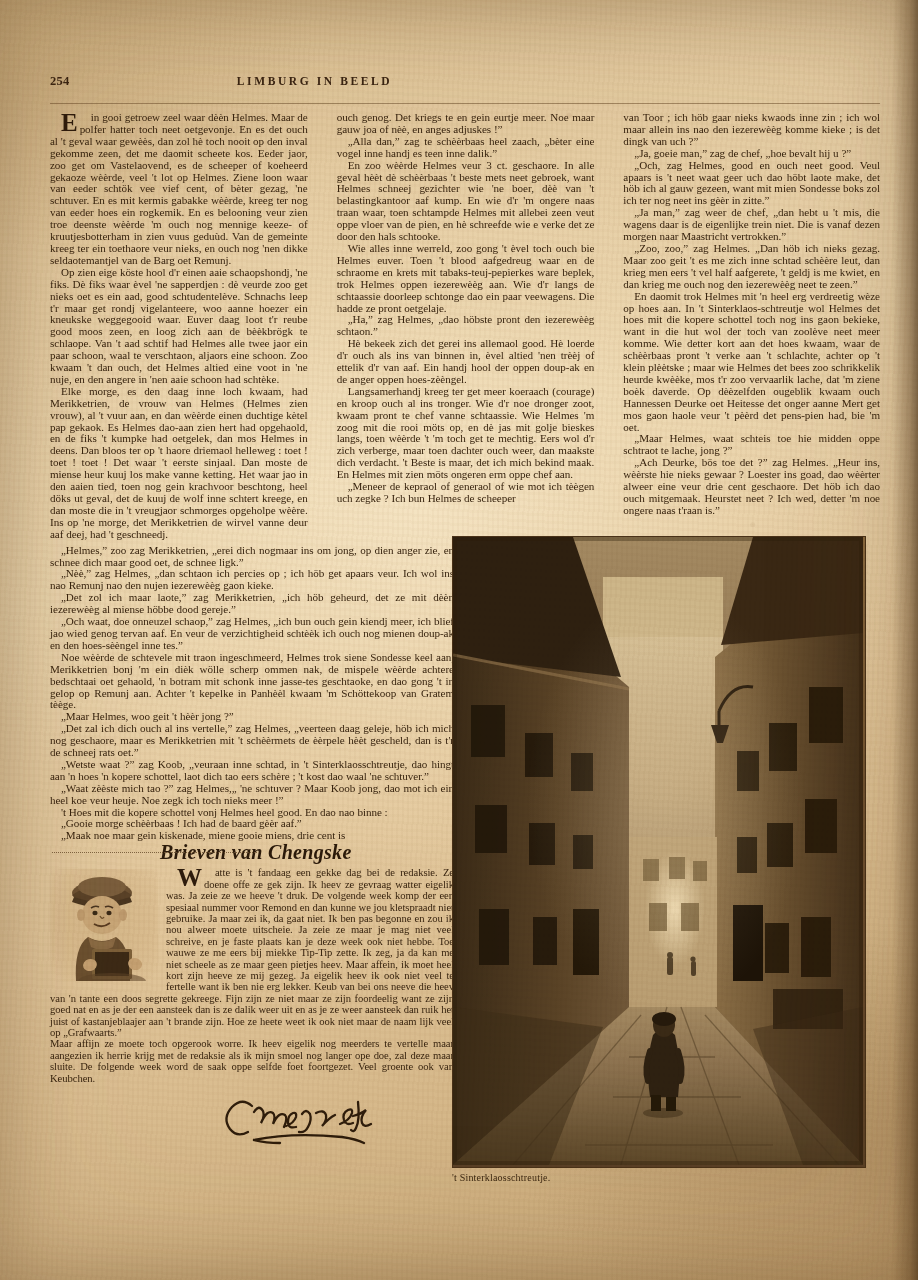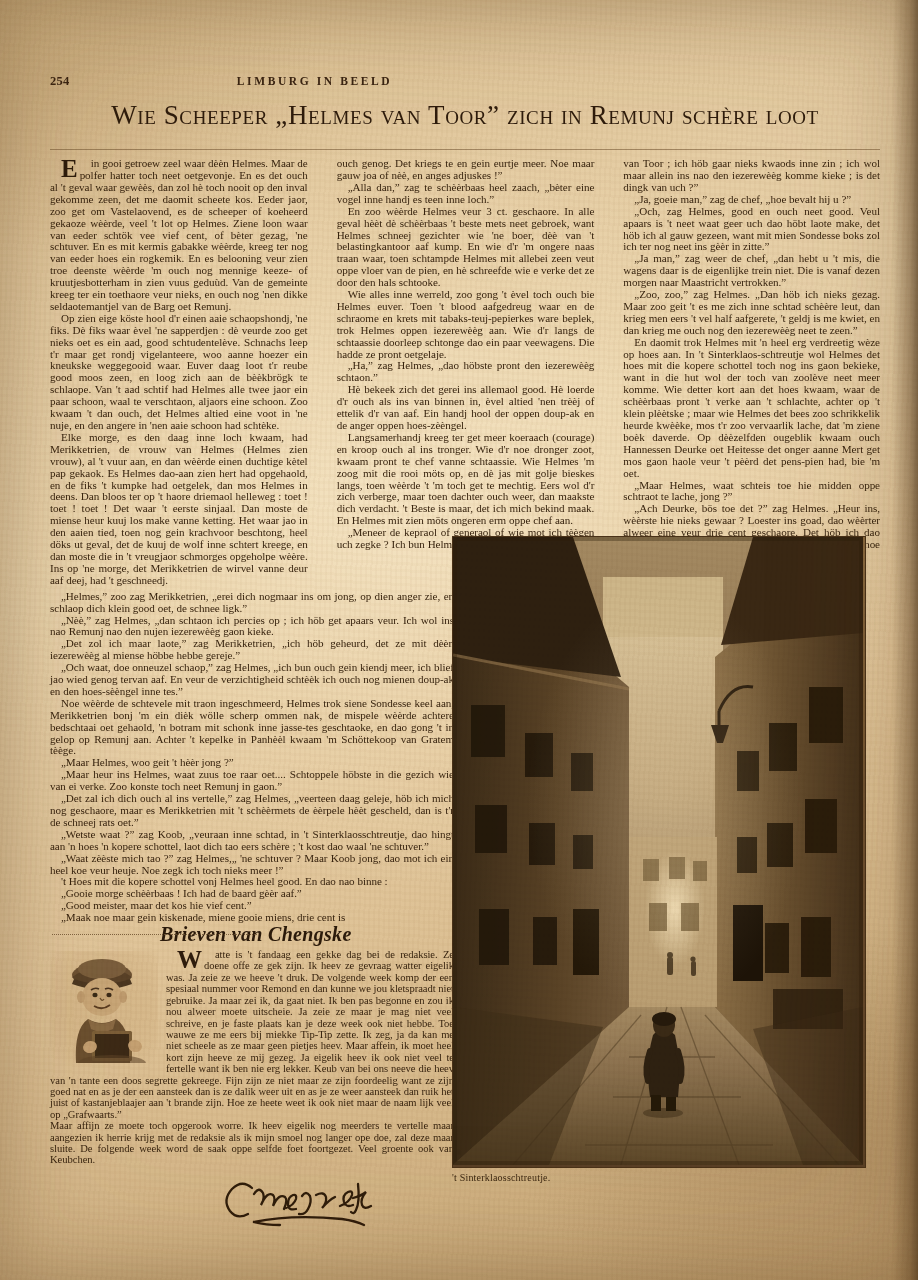--- a/index.html
+++ b/index.html
@@ -134,32 +134,31 @@
 
 <div class="page">
 
   <div class="content">
 
     <div class="runhead">
       <div class="folio">254</div>
       <div class="runtitle">LIMBURG IN BEELD</div>
     </div>
 
-    <h1 class="headline">Wie Scheeper „Helmes van Toor” zich in Remunj schère loot</h1>
     <div class="rule"></div>
 
     <div class="upper">
       <div class="c">
         <p class="dropcap">Ein gooi getroew zeel waar dèèn Helmes. Maar de polfer hatter toch neet oetgevonje. En es det ouch al 't geval waar gewèès, dan zol hè toch nooit op den inval gekomme zeen, det me daomit scheete kos. Eeder jaor, zoo get om Vastelaovend, es de scheeper of koeheerd gekaoze wèèrde, veel 't lot op Helmes. Ziene loon waar van eeder schtök vee vief cent, of bèter gezag, 'ne schtuver. En es mit kermis gabakke wèèrde, kreeg ter nog van eeder hoes ein rogkemik. En es belooning veur zien troe deenste wèèrde 'm ouch nog mennige keeze- of kruutjesbotterham in zien vuus geduùd. Van de gemeinte kreeg ter ein toethaore veur nieks, en ouch nog 'nen dikke seldaotemantjel van de Barg oet Remunj.</p>
         <p>Op zien eige köste hool d'r einen aaie schaopshondj, 'ne fiks. Dè fiks waar èvel 'ne sapperdjen : dè veurde zoo get nieks oet es ein aad, good schtudentelève. Schnachs leep t'r maar get rondj vigelanteere, woo aanne hoezer ein kneukske weggegooid waar. Euver daag loot t'r reube good moos zeen, en loog zich aan de bèèkbrögk te schlaope. Van 't aad schtif had Helmes alle twee jaor ein paar schoon, waal te verschtaon, aljaors eine schoon. Zoo kwaam 't dan ouch, det Helmes altied eine voot in 'ne nuje, en den angere in 'nen aaie schoon had schtèke.</p>
         <p>Elke morge, es den daag inne loch kwaam, had Merikketrien, de vrouw van Helmes (Helmes zien vrouw), al 't vuur aan, en dan wèèrde einen duchtige kètel pap gekaok. Es Helmes dao-aan zien hert had opgehaold, en de fiks 't kumpke had oetgelek, dan mos Helmes in deens. Dan bloos ter op 't haore driemaol helleweg : toet ! toet ! toet ! Det waar 't eerste sinjaal. Dan moste de miense heur kuuj los make vanne ketting. Het waar jao in den aaien tied, toen nog gein krachvoor beschtong, heel döks ut geval, det de kuuj de wolf inne schtert kreege, en dan moste die in 't vreugjaor schmorges opgeholpe wèère. Ins op 'ne morge, det Merikketrien de wirvel vanne deur aaf deej, had 't geschneedj.</p>
       </div>
       <div class="c">
         <p class="noind">ouch genog. Det kriegs te en gein eurtje meer. Noe maar gauw joa of nèè, en anges adjuskes !”</p>
-        <p>„Alla dan,” zag te schèèrbaas heel zaach, „bèter eine vogel inne handj es teen inne loch.”</p>
+        <p>„Alla dan,” zag te schèèrbaas heel zaach, „bèter eine vogel inne handj es teen inne dalik.”</p>
         <p>En zoo wèèrde Helmes veur 3 ct. geschaore. In alle geval hèèt dè schèèrbaas 't beste mets neet gebroek, want Helmes schneej gezichter wie 'ne boer, dèè van 't belastingkantoor aaf kump. En wie d'r 'm ongere naas traan waar, toen schtampde Helmes mit allebei zeen veut oppe vloer van de pien, en hè schreefde wie e verke det ze door den hals schtooke.</p>
         <p>Wie alles inne werreld, zoo gong 't èvel toch ouch bie Helmes euver. Toen 't blood aafgedreug waar en de schraome en krets mit tabaks-teuj-pepierkes ware beplek, trok Helmes oppen iezerewèèg aan. Wie d'r langs de schtaassie doorleep schtonge dao ein paar veewagens. Die hadde ze pront oetgelaje.</p>
         <p>„Ha,” zag Helmes, „dao höbste pront den iezerewèèg schtaon.”</p>
         <p>Hè bekeek zich det gerei ins allemaol good. Hè loerde d'r ouch als ins van binnen in, èvel altied 'nen trèèj of ettelik d'r van aaf. Ein handj hool der oppen doup-ak en de anger oppen hoes-zèèngel.</p>
         <p>Langsamerhandj kreeg ter get meer koeraach (courage) en kroop ouch al ins tronger. Wie d'r noe dronger zoot, kwaam pront te chef vanne schtaassie. Wie Helmes 'm zoog mit die rooi möts op, en dè jas mit golje bieskes langs, toen wèèrde 't 'm toch get te mechtig. Eers wol d'r zich verberge, maar toen dachter ouch weer, dan maakste dich verdacht. 't Beste is maar, det ich mich bekind maak. En Helmes mit zien möts ongeren erm oppe chef aan.</p>
         <p>„Meneer de kepraol of generaol of wie mot ich tèègen uch zegke ? Ich bun Helmes de scheeper</p>
       </div>
       <div class="c3">
         <p class="noind">van Toor ; ich höb gaar nieks kwaods inne zin ; ich wol maar allein ins nao den iezerewèèg komme kieke ; is det dingk van uch ?”</p>
         <p>„Ja, goeie man,” zag de chef, „hoe bevalt hij u ?”</p>
@@ -168,33 +167,31 @@
         <p>„Zoo, zoo,” zag Helmes. „Dan höb ich nieks gezag. Maar zoo geit 't es me zich inne schtad schèère leut, dan krieg men eers 't vel half aafgerete, 't geldj is me kwiet, en dan krieg me ouch nog den iezerewèèg neet te zeen.”</p>
         <p>En daomit trok Helmes mit 'n heel erg verdreetig wèze op hoes aan. In 't Sinterklaos-schtreutje wol Helmes det hoes mit die kopere schottel toch nog ins gaon bekieke, want in die hut wol der toch van zoolève neet meer komme. Wie detter kort aan det hoes kwaam, waar de schèèrbaas pront 't verke aan 't schlachte, achter op 't klein plèètske ; maar wie Helmes det bees zoo schrikkelik heurde kwèèke, mos t'r zoo vervaarlik lache, dat 'm ziene boèk daverde. Op dèèzelfden ougeblik kwaam ouch Hannessen Deurke oet Heitesse det onger aanne Mert get mos gaon haole veur 't pèèrd det pens-pien had, bie 'm oet.</p>
         <p>„Maar Helmes, waat schteis toe hie midden oppe schtraot te lache, jong ?”</p>
         <p>„Ach Deurke, bös toe det ?” zag Helmes. „Heur ins, wèèrste hie nieks gewaar ? Loester ins goad, dao wèèrter alweer eine veur drie cent geschaore. Det höb ich dao ouch mitgemaak. Heurstet neet ? Ich wed, detter 'm noe ongere naas t'raan is.”</p>
       </div>
     </div>
 
     <div class="lower">
       <div class="leftcol">
         <div class="wide">
-          <p>„Helmes,” zoo zag Merikketrien, „erei dich nogmaar ins om jong, op dien anger zie, en schlaop dich klein good oet, de schnee ligk.”</p>
+          <p>„Helmes,” zoo zag Merikketrien, „erei dich nogmaar ins om jong, op dien anger zie, en schnee dich maar good oet, de schnee ligk.”</p>
           <p>„Nèè,” zag Helmes, „dan schtaon ich percies op ; ich höb get apaars veur. Ich wol ins nao Remunj nao den nujen iezerewèèg gaon kieke.</p>
-          <p>„Det zol ich maar laote,” zag Merikketrien, „ich höb geheurd, det ze mit dèèn iezerewèèg al miense höbbe hebbe gereje.”</p>
+          <p>„Det zol ich maar laote,” zag Merikketrien, „ich höb geheurd, det ze mit dèèn iezerewèèg al miense höbbe dood gereje.”</p>
           <p>„Och waat, doe onneuzel schaop,” zag Helmes, „ich bun ouch gein kiendj meer, ich blief jao wied genog tervan aaf. En veur de verzichtigheid schtèèk ich ouch nog mienen doup-ak en den hoes-sèèngel inne tes.”</p>
           <p>Noe wèèrde de schtevele mit traon ingeschmeerd, Helmes trok siene Sondesse keel aan, Merikketrien bonj 'm ein dièk wölle scherp ommen nak, de mispele wèèrde achtere bedschtaai oet gehaold, 'n botram mit schonk inne jasse-tes geschtaoke, en dao gong 't in gelop op Remunj aan. Achter 't kepelke in Panhèèl kwaam 'm Schöttekoop van Gratem tèège.</p>
           <p>„Maar Helmes, woo geit 't hèèr jong ?”</p>
-          <p>„Maar heur ins Helmes, waat zuus toe raar oet.... Schtoppele höbste in die gezich wie van ei verke. Zoo konste toch neet Remunj in gaon.”</p>
           <p>„Det zal ich dich ouch al ins vertelle,” zag Helmes, „veerteen daag geleje, höb ich mich nog geschaore, maar es Merikketrien mit 't schèèrmets de èèrpele hèèt gescheld, dan is t'r de schneej rats oet.”</p>
           <p>„Wetste waat ?” zag Koob, „veuraan inne schtad, in 't Sinterklaosschtreutje, dao hingt aan 'n hoes 'n kopere schottel, laot dich tao eers schère ; 't kost dao waal 'ne schtuver.”</p>
           <p>„Waat zèèste mich tao ?” zag Helmes,„ 'ne schtuver ? Maar Koob jong, dao mot ich ein heel koe veur heuje. Noe zegk ich toch nieks meer !”</p>
           <p>'t Hoes mit die kopere schottel vonj Helmes heel good. En dao nao binne :</p>
           <p>„Gooie morge schèèrbaas ! Ich had de baard gèèr aaf.”</p>
-          <p>„Good meister, maar det kos hie vief cent.”</p>
           <p>„Maak noe maar gein kiskenade, miene gooie miens, drie cent is</p>
           <p></p>
         </div>
 
         <div class="cheng-sep"></div>
         <div class="cheng-title">Brieven van Chengske</div>
 
         <div class="cheng-wrap">
           <div class="portrait">
             <svg width="108" height="112" viewBox="0 0 108 112">

